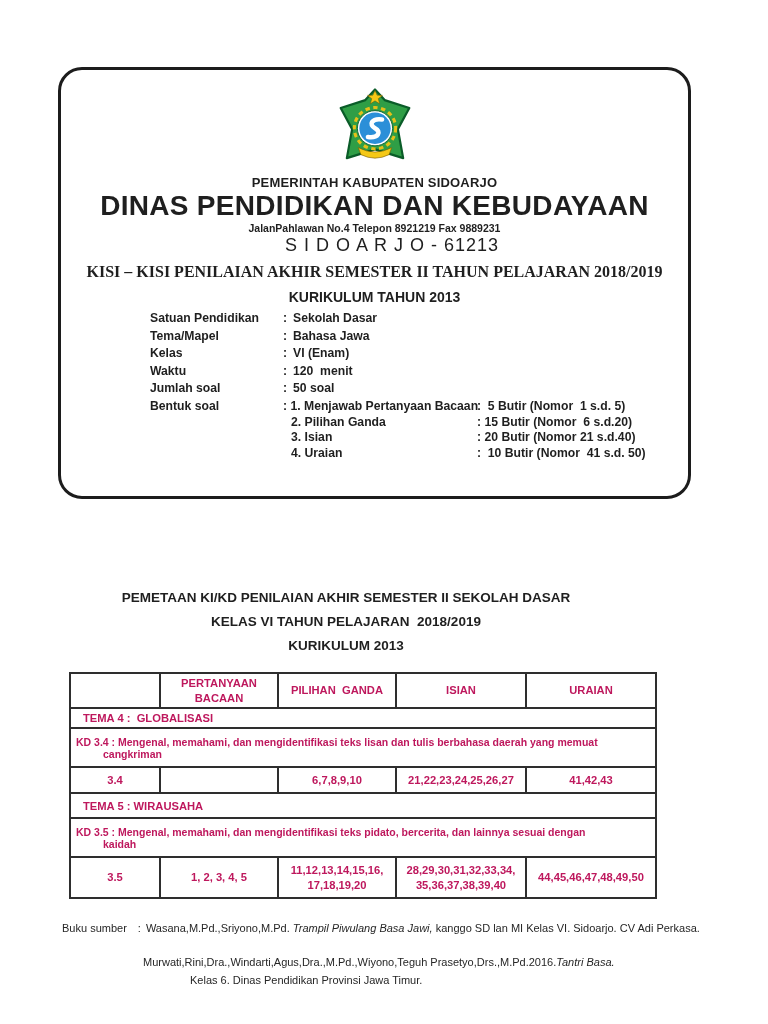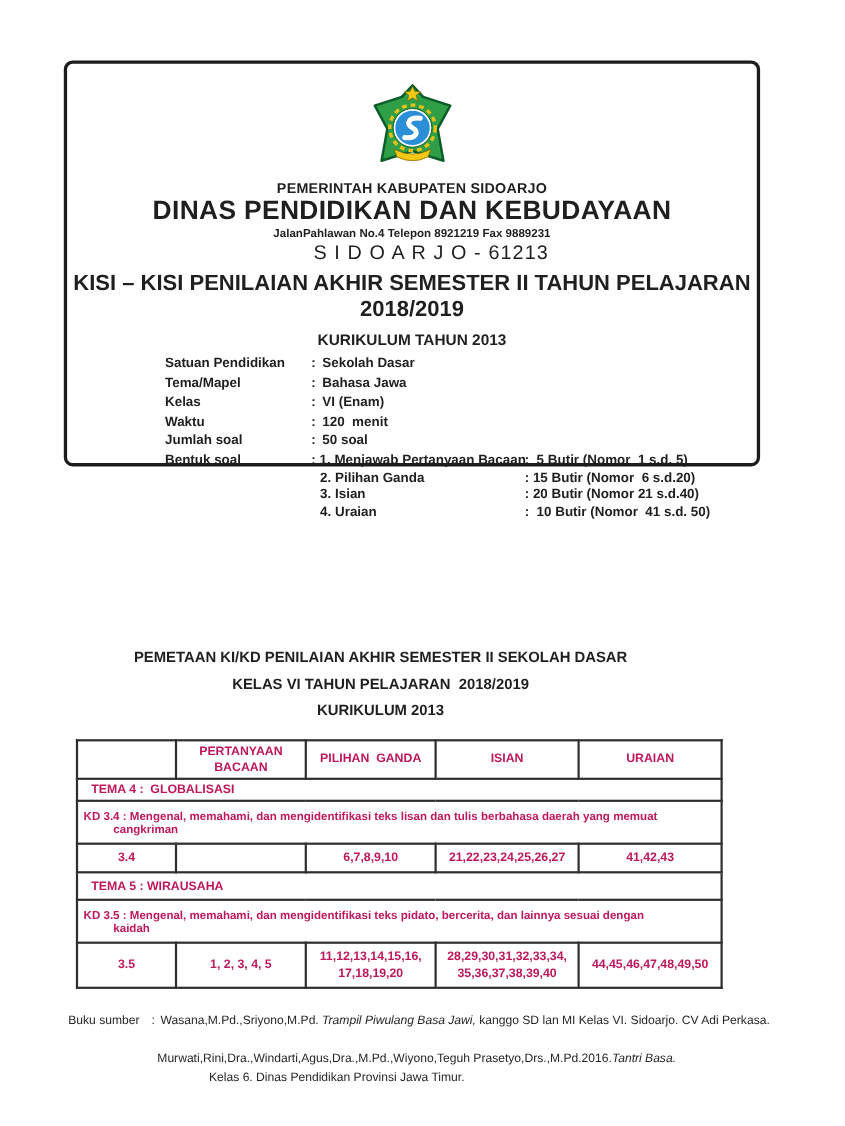--- a/index.html
+++ b/index.html
@@ -3,29 +3,29 @@
 <meta charset="utf-8">
 <style>
   * { margin:0; padding:0; box-sizing:border-box; }
   html,body { background:#ffffff; }
   .page {
     position:relative; width:768px; height:1024px; background:#ffffff;
     font-family:"Liberation Sans", sans-serif; color:#1f1f1f; overflow:hidden;
   }
   
   .doc-box {
-    position:absolute; left:58px; top:55px; width:633px; height:369px;
-    border:3px solid #1c1c1c; border-radius:8px; text-align:center;
+    position:absolute; left:58px; top:67px; width:633px; height:432px;
+    border:3px solid #1c1c1c; border-radius:24px; text-align:center;
   }
   .emblem { margin-top:16px; height:88px; }
   .h1 { font-size:13px;  font-weight:bold; margin-top:1px; letter-spacing:.2px; }
-  .h2 { font-size:24px;  font-weight:bold; letter-spacing:.3px; }
+  .h2 { font-size:28px;  font-weight:bold; letter-spacing:.3px; }
   .h3 { font-size:10.5px;font-weight:bold; }
   .h4 { font-size:18px;font-weight:normal; letter-spacing:1px; margin-top:1px;padding-left:35px; }
-  .h5 { font-size:20px;font-weight:bold; margin-top:7px; }
+  .h5 { font-size:16px;font-weight:bold; margin-top:7px;font-family:Liberation Serif, serif; }
   .h6 { font-size:14px;  font-weight:bold; margin-top:8px; }
   
   .details { text-align:left; margin:6px 0 0 89px; font-size:12.2px; font-weight:bold; }
   .drow { height:17.6px; white-space:nowrap; }
   .brow { height:15.7px; white-space:nowrap; }
   .dlabel { display:inline-block; width:133px; }
   .dsep   { display:inline-block; width:10px; }
   .bname  { display:inline-block; width:194px; overflow:visible; }
   .bname.rest { padding-left:8px; }
   

